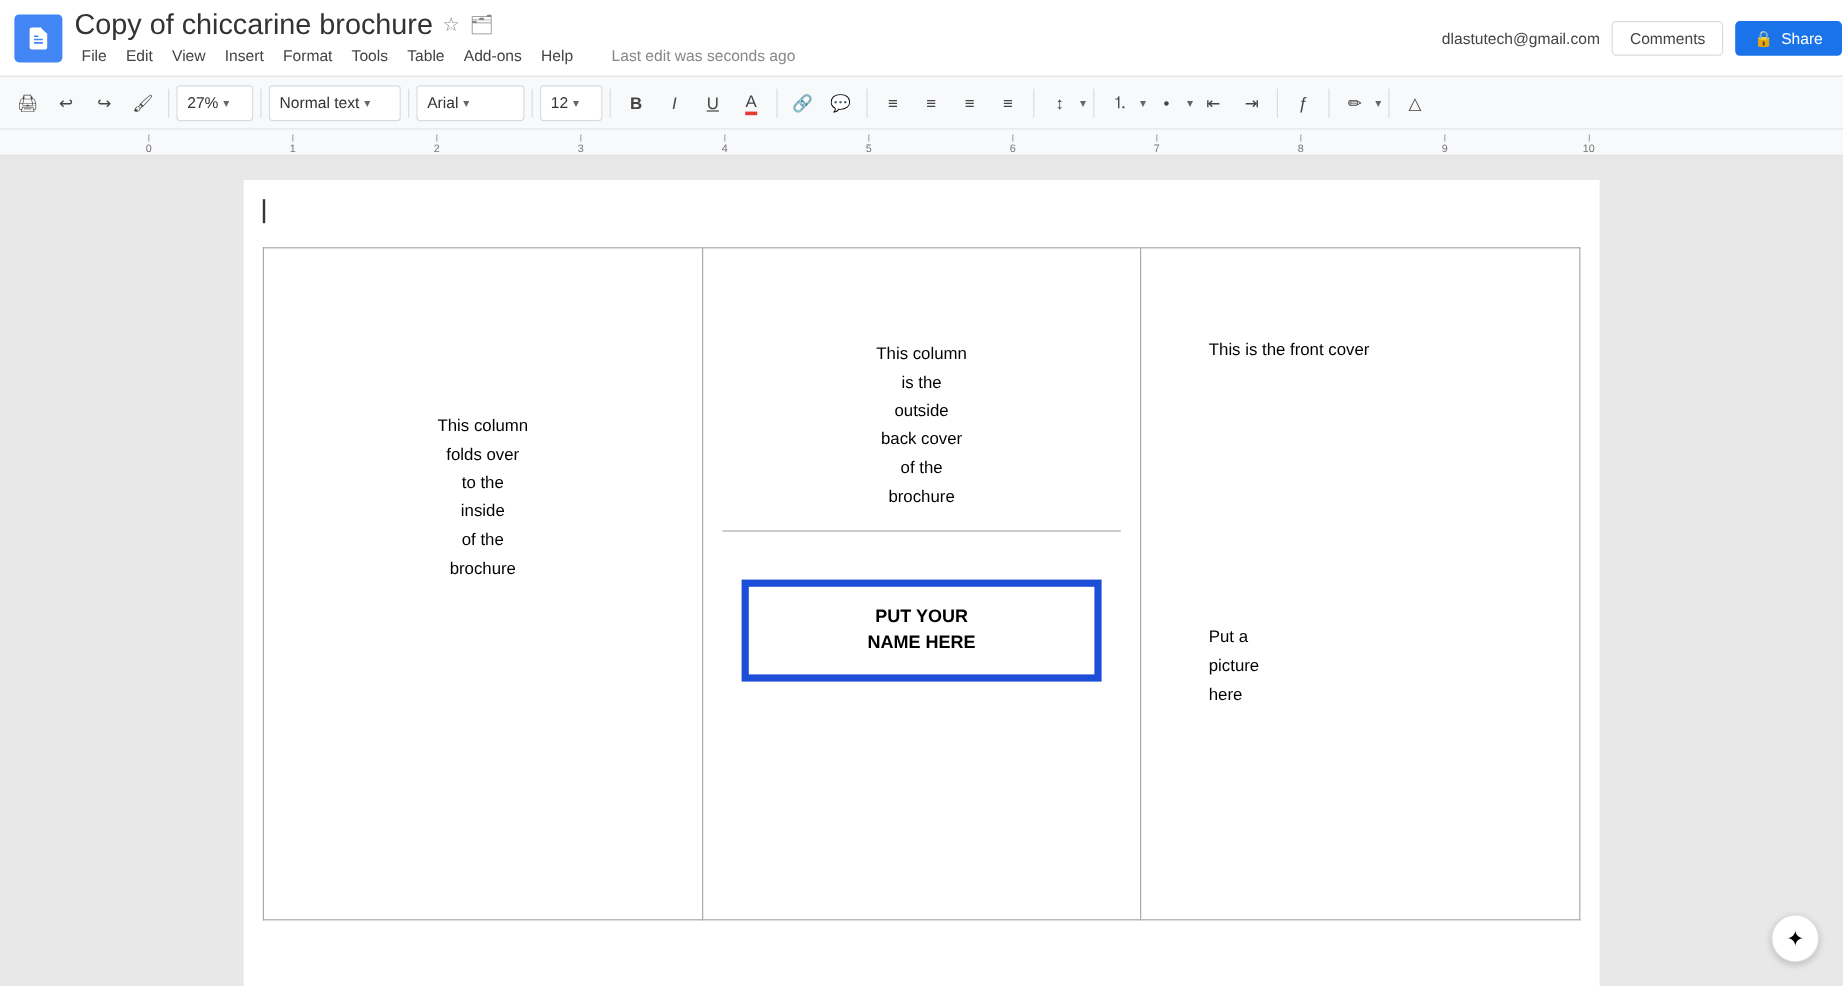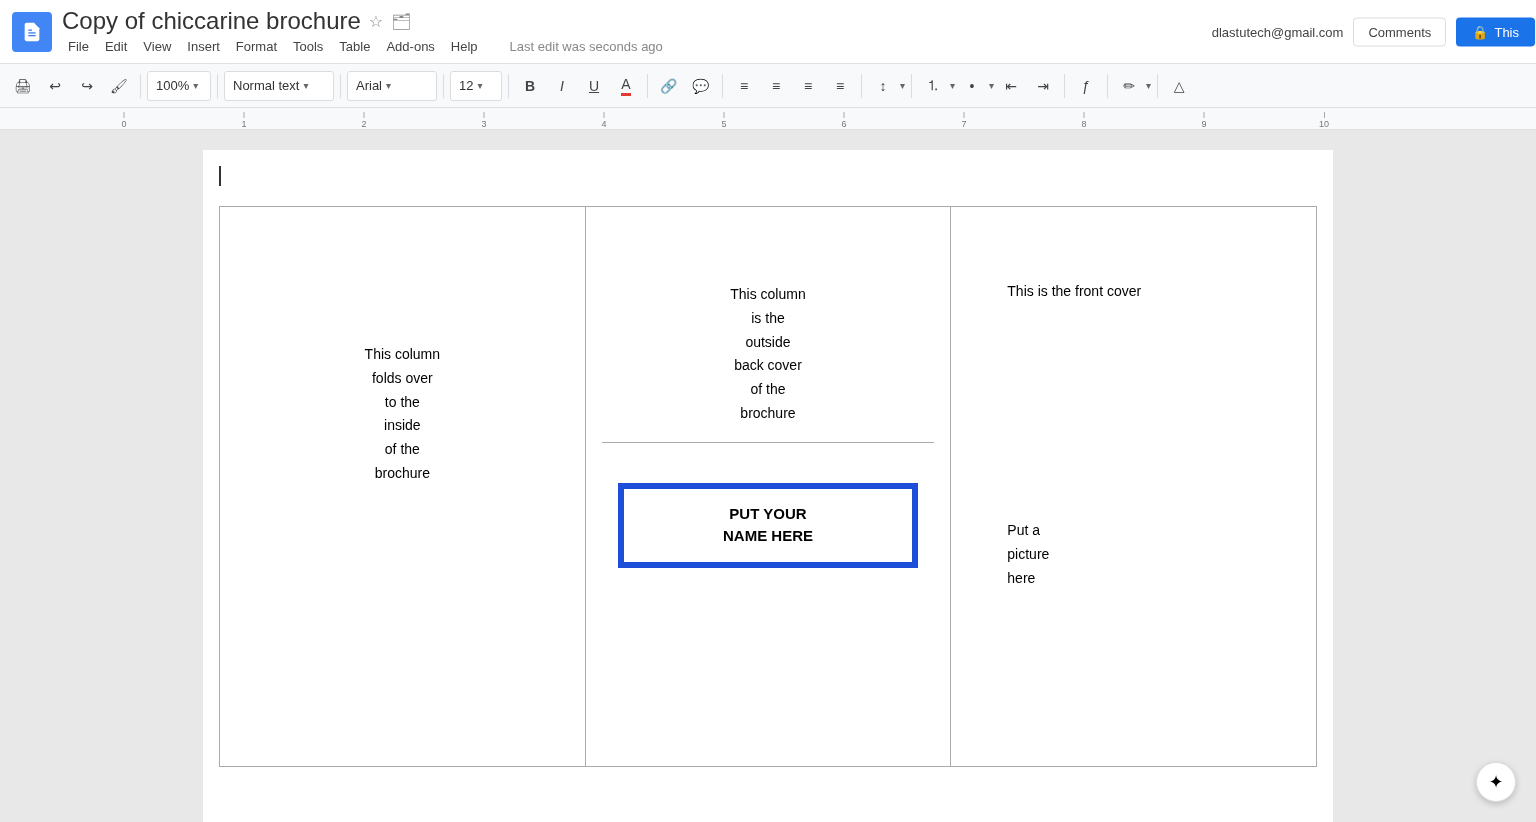--- a/index.html
+++ b/index.html
@@ -245,33 +245,33 @@
       <span>Add-ons</span>
       <span>Help</span>
       <span id="last-edit">Last edit was seconds ago</span>
     </div>
   </div>
   <div id="top-right">
     <span id="user-email">dlastutech@gmail.com</span>
     <button id="comments-btn">Comments</button>
     <button id="share-btn">
       <span>🔒</span>
-      <span>This</span>
+      <span>Share</span>
     </button>
   </div>
 </div>
 
 <div id="toolbar">
   <button class="tb-btn" title="Print">🖨</button>
   <button class="tb-btn" title="Undo">↩</button>
   <button class="tb-btn" title="Redo">↪</button>
   <button class="tb-btn" title="Paint format">🖌</button>
   <div class="tb-divider"></div>
   <div class="tb-dropdown" id="zoom-dropdown">
-    <span>100%</span>
+    <span>27%</span>
     <span class="tb-dropdown-arrow">▾</span>
   </div>
   <div class="tb-divider"></div>
   <div class="tb-dropdown" id="style-dropdown">
     <span>Normal text</span>
     <span class="tb-dropdown-arrow">▾</span>
   </div>
   <div class="tb-divider"></div>
   <div class="tb-dropdown" id="font-dropdown">
     <span>Arial</span>

